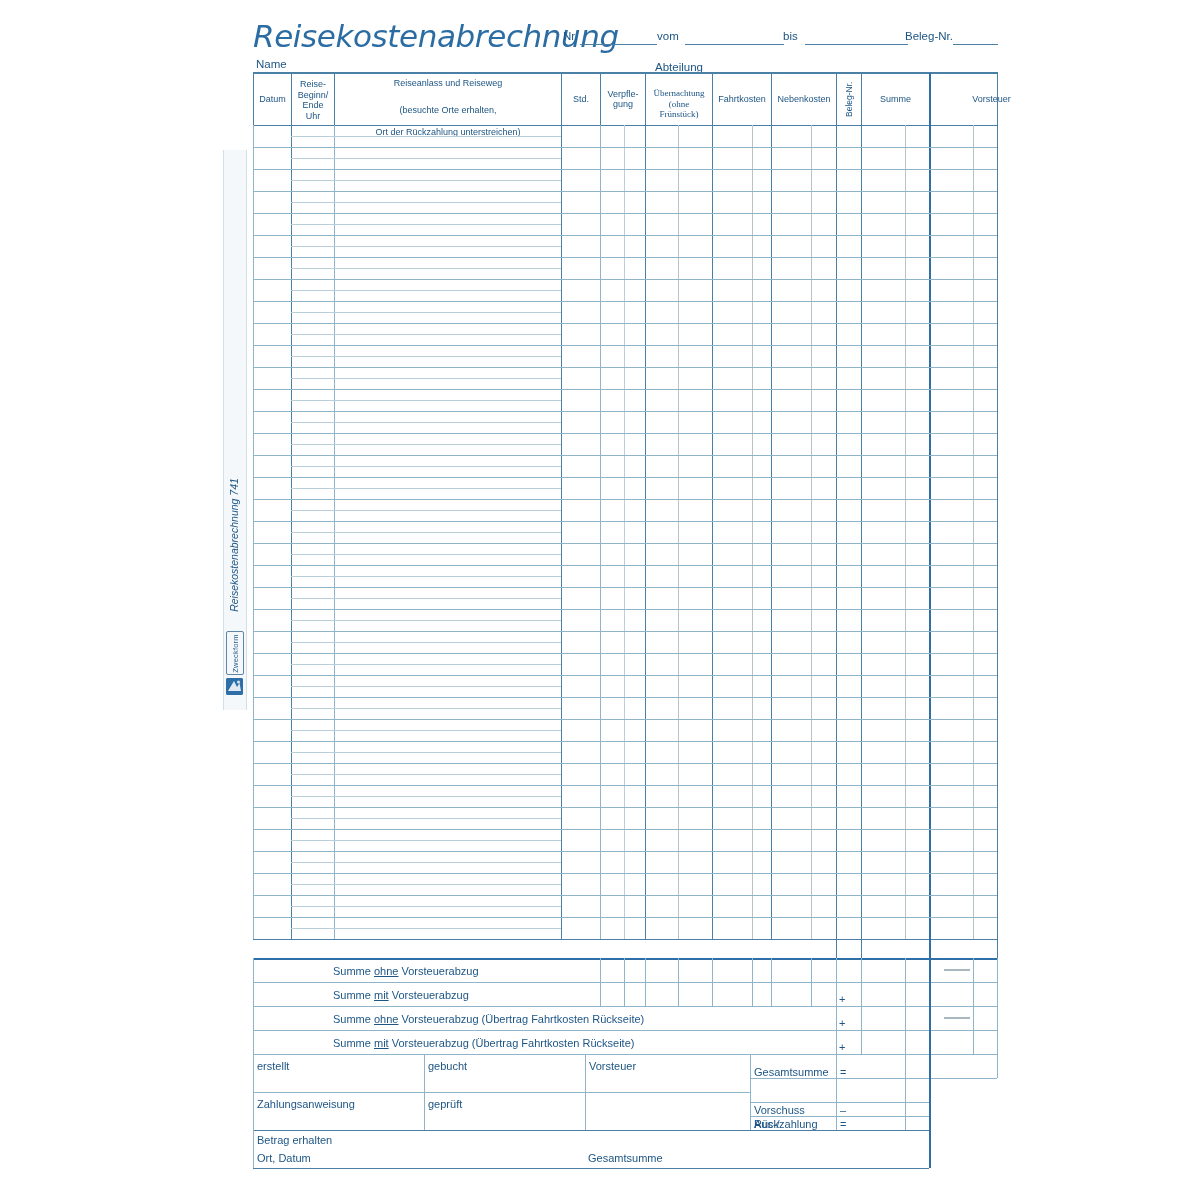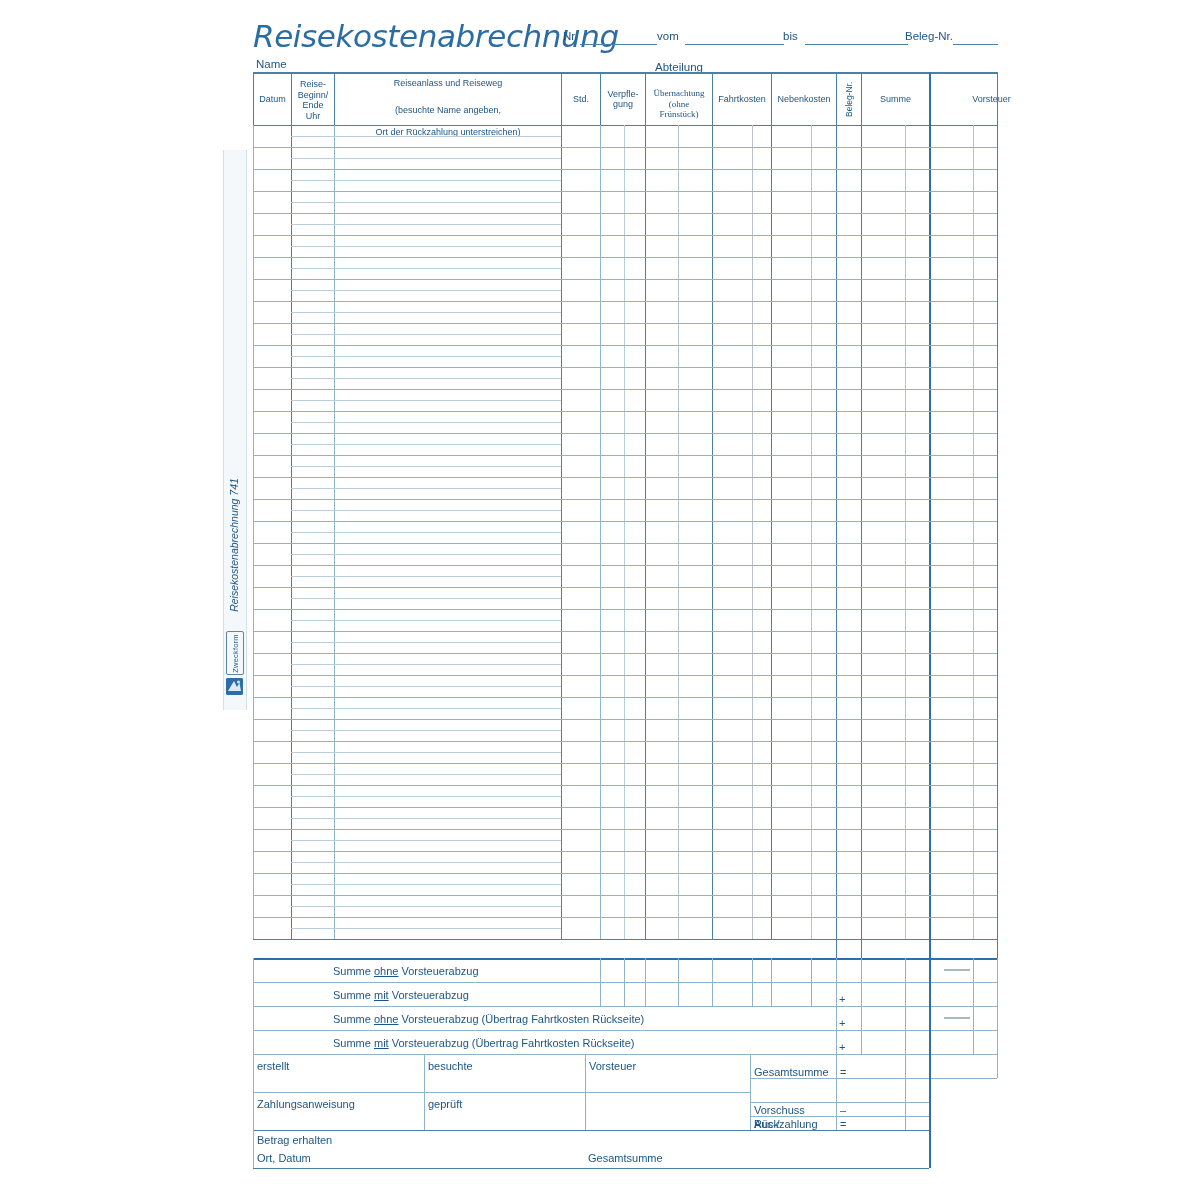--- a/index.html
+++ b/index.html
@@ -145,21 +145,21 @@
     <span>Datum</span>
   </div>
   <div class="hcell" style="left:292px;top:75px;width:42px;height:50px;">
     <span style="white-space:pre-line">Reise-
 Beginn/
 Ende
 Uhr</span>
   </div>
   <div class="hcell" style="left:335px;top:78px;width:226px;height:44px;flex-direction:column;justify-content:space-between;gap:12px;">
     <span>Reiseanlass und Reiseweg</span>
-    <span style="margin-top:4px;">(besuchte Name angeben,</span>
+    <span style="margin-top:4px;">(besuchte Orte erhalten,</span>
     <span>Ort der Rückzahlung unterstreichen)</span>
   </div>
   <div class="hcell" style="left:562px;top:73px;width:38px;height:52px;">
     <span>Std.</span>
   </div>
   <div class="hcell" style="left:601px;top:73px;width:44px;height:52px;">
     <span style="white-space:pre-line">Verpfle-
 gung</span>
   </div>
   <div class="hcell" style="left:646px;top:78px;width:66px;height:52px;font-family:Liberation Serif, serif;">
@@ -353,21 +353,21 @@
       <div class="v thin" style="left:750px;top:1054px;height:76px;"></div>
       <div class="v thin" style="left:836px;top:1054px;height:76px;"></div>
       <div class="v thin" style="left:905px;top:1054px;height:76px;"></div>
       <div class="v strong" style="left:929px;top:1054px;height:76px;"></div>
       <div class="h thin" style="left:750px;top:1078px;width:179px;"></div>
       <div class="h thin" style="left:750px;top:1102px;width:179px;"></div>
       <div class="h thin" style="left:750px;top:1116px;width:179px;"></div>
       <div class="v thin" style="left:997px;top:1054px;height:24px;"></div>
       <div class="h thin" style="left:929px;top:1078px;width:68px;"></div>
       <div class="footlbl" style="left:257px;top:1060px;">erstellt</div>
-      <div class="footlbl" style="left:428px;top:1060px;">besuchte</div>
+      <div class="footlbl" style="left:428px;top:1060px;">gebucht</div>
       <div class="footlbl" style="left:589px;top:1060px;">Vorsteuer</div>
       <div class="footlbl" style="left:257px;top:1098px;">Zahlungsanweisung</div>
       <div class="footlbl" style="left:428px;top:1098px;">geprüft</div>
       <div class="footlbl" style="left:754px;top:1066px;">Gesamtsumme</div>
       <div class="footlbl" style="left:754px;top:1104px;">Vorschuss</div>
       <div class="footlbl" style="left:754px;top:1118px;">Aus-/</div>
       <div class="footlbl" style="left:754px;top:1118px;">Rückzahlung</div>
       <div class="op" style="left:840px;top:1066px;">=</div>
       <div class="op" style="left:840px;top:1104px;">–</div>
       <div class="op" style="left:840px;top:1118px;">=</div>

